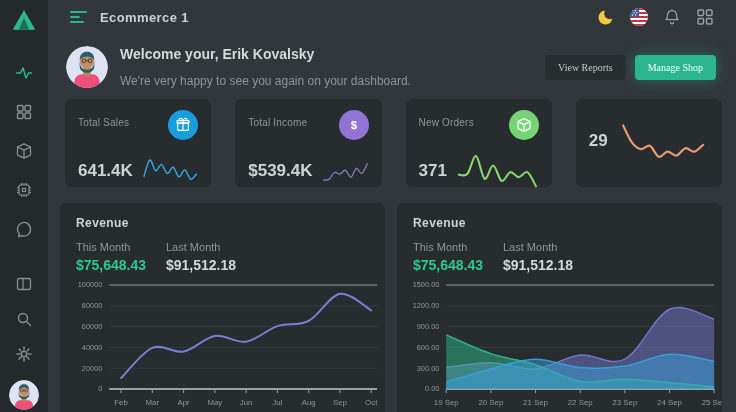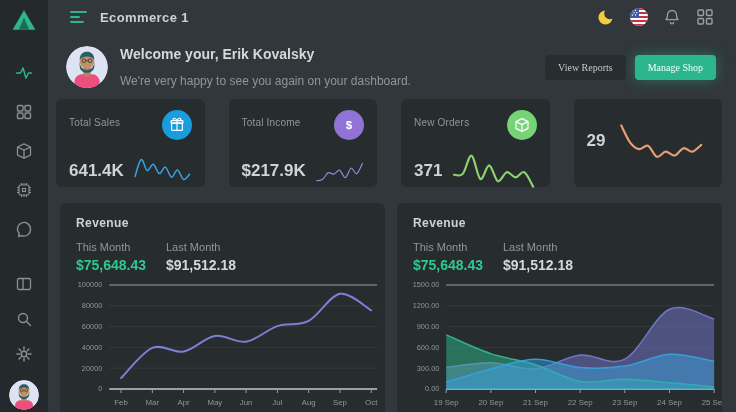--- a/index.html
+++ b/index.html
@@ -40,21 +40,21 @@
   .welcome-avatar { width:42px; height:42px; border-radius:50%; overflow:hidden; flex-shrink:0; }
   .welcome-text { margin-left:12px; }
   .welcome-title { font-size:14px; font-weight:bold; color:#d6d9da; }
   .welcome-sub { font-size:12px; color:var(--text-muted,#8f979a); margin-top:12px; }
   .welcome-actions { margin-left:auto; display:flex; gap:9px;font-family:Liberation Serif, serif; }
   .btn { font-family:inherit; font-size:10px; padding:7px 13px; border-radius:4px; border:none; cursor:pointer; }
   .btn-dark { background:#282d30; color:#c3c8c9; }
   .btn-teal { background:var(--accent,#2bb68e); color:#f2fffb; box-shadow:0 0 14px rgba(43,182,142,.45); }
 
   
-  .stats { display:flex; gap:24px; padding:0 14px 0 8px; margin-top:10px; flex-shrink:0; }
+  .stats { display:flex; gap:24px; padding:0 14px 0 17px; margin-top:10px; flex-shrink:0; }
   .card { flex:1; background:var(--panel-bg,#272c2f); border-radius:6px; height:88px; padding:11px 13px 9px; min-width:0; }
   .card-top { display:flex; justify-content:space-between; align-items:flex-start; }
   .card-label { font-size:10px; color:var(--text-muted,#8f979a); margin-top:7px; letter-spacing:.2px; }
   .card-icon { width:30px; height:30px; border-radius:50%; display:flex; align-items:center; justify-content:center; flex-shrink:0; }
   .card-bottom { display:flex; align-items:center; gap:9px; margin-top:5px; }
   .card-value { font-size:17px; font-weight:bold; color:#cfd3d4; white-space:nowrap; }
   .spark { flex:1; display:block; }
 
   
   .charts { display:flex; gap:12px; padding:0 14px 0 12px; margin-top:16px; flex:1; }
@@ -270,21 +270,21 @@
       <div class="card">
         <div class="card-top">
           <span class="card-label">Total Income</span>
           <span class="card-icon" style="background: rgb(145, 115, 214);">
             <svg width="16" height="16" viewBox="0 0 16 16">
                 <text x="8" y="12.2" text-anchor="middle" font-size="11.5" font-weight="bold" fill="#ffffff">$</text>
               </svg>
           </span>
         </div>
         <div class="card-bottom">
-          <span class="card-value">$217.9K</span>
+          <span class="card-value">$539.4K</span>
           <svg class="spark" width="86" height="52" viewBox="0 0 86 52">
               <path d="M3.0,42.7C4.7,42.4,9.7,43.3,13.0,41.0C16.3,38.7,19.7,30.5,23.0,28.9C26.3,27.4,29.7,32.2,33.0,31.5C36.3,30.8,39.7,23.6,43.0,24.6C46.3,25.6,49.7,38.1,53.0,37.5C56.3,37.0,59.7,22.3,63.0,21.2C66.3,20.1,69.7,32.1,73.0,30.7C76.3,29.2,81.3,15.6,83.0,12.6" fill="none" stroke="#9181cf" stroke-width="2.2" stroke-linecap="round"></path>
             </svg>
         </div>
       </div>
 
       <div class="card">
         <div class="card-top">
           <span class="card-label">New Orders</span>
           <span class="card-icon" style="background: rgb(118, 211, 118);">

